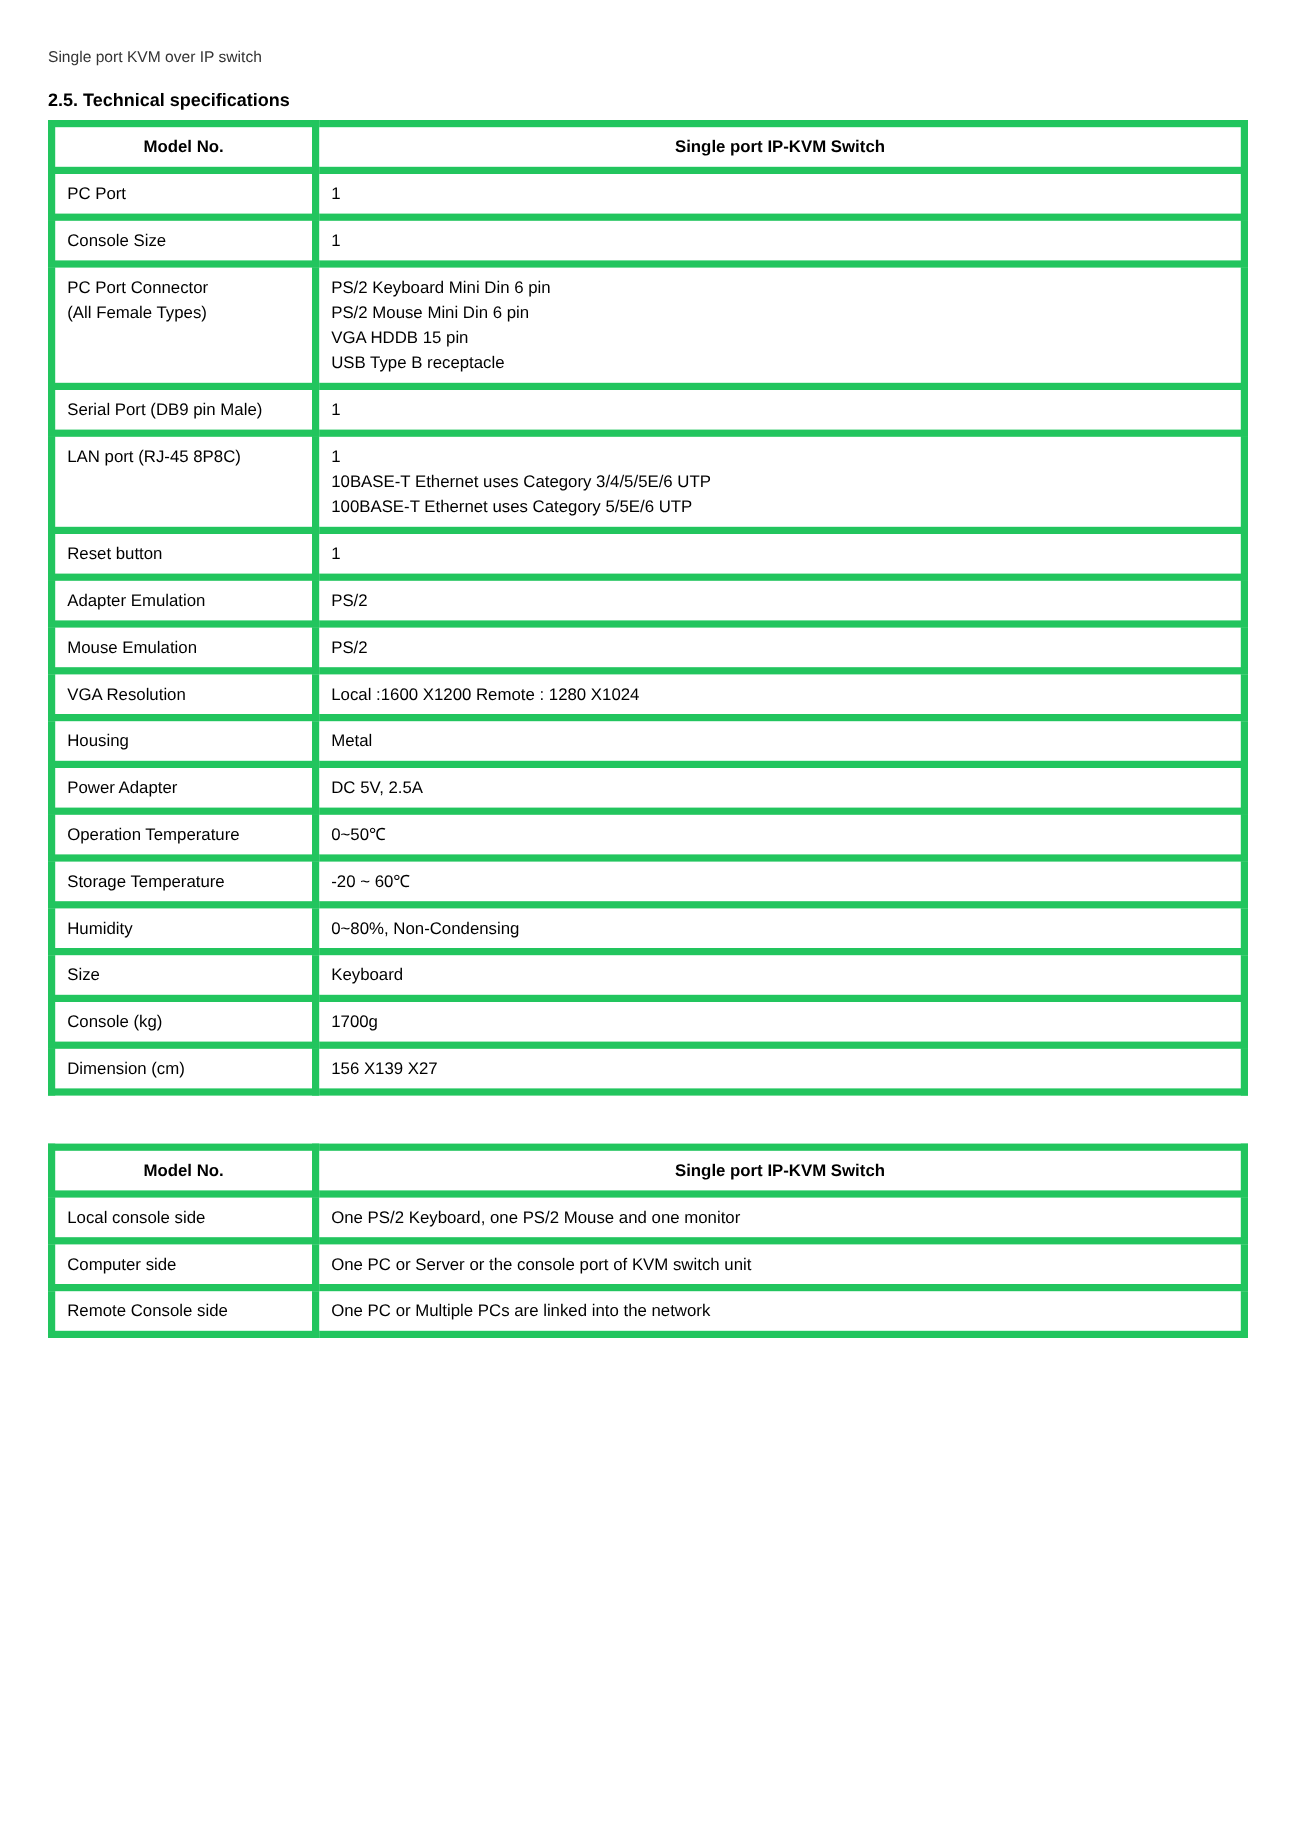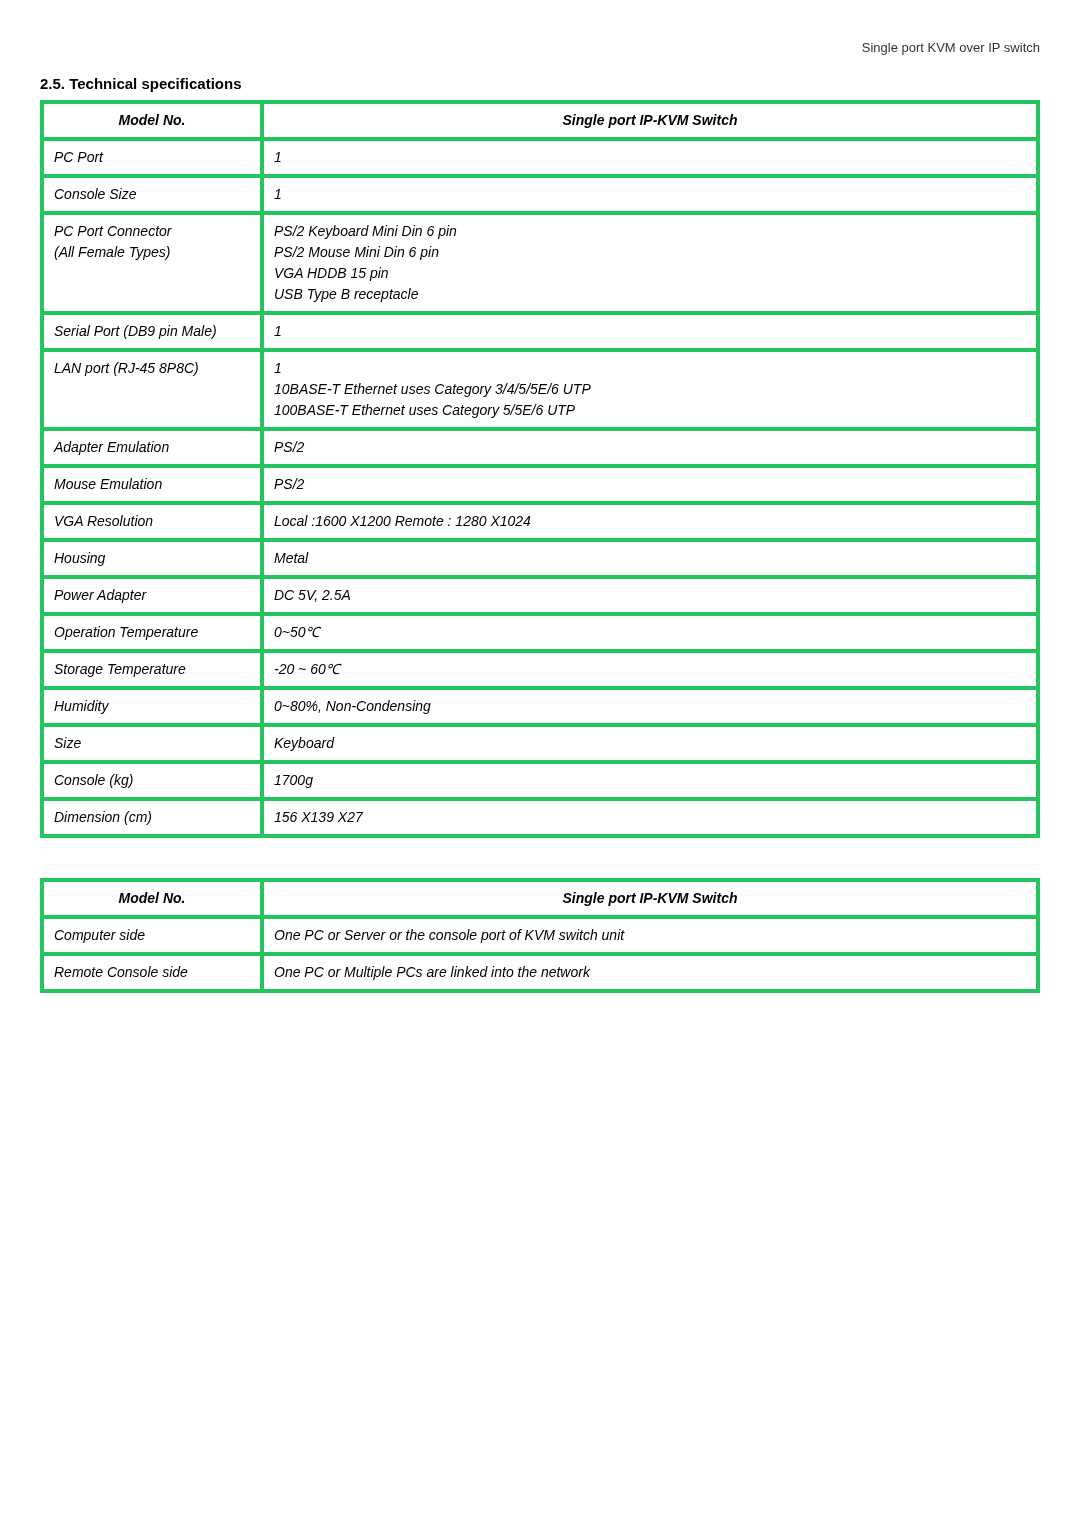--- a/index.html
+++ b/index.html
@@ -12,45 +12,44 @@
       font-family: Arial, sans-serif;
       font-size: 14px;
       background: #fff;
       color: #000;
       width: 1080px;
       min-height: 1528px;
       padding: 40px 40px;
     }
 
     .page-header {
-      text-align: right;
+      text-align: left;
       font-size: 13px;
       color: #333;
       margin-bottom: 20px;
     }
 
     .section-title {
       font-size: 15px;
       font-weight: bold;
       margin-bottom: 8px;
     }
 
     table {
       border-collapse: collapse;
       width: 100%;
       margin-bottom: 40px;
     }
 
     table th, table td {
-      border: 4px solid #22c55e;
+      border: 6px solid #22c55e;
       padding: 6px 10px;
       vertical-align: top;
       font-size: 14px;
       line-height: 1.5;
-      font-style: italic;
     }
 
     table th {
       font-weight: bold;
       background: #fff;
     }
 
     table td:first-child {
       width: 220px;
     }
@@ -94,20 +93,24 @@
           <td>PC Port Connector<br>(All Female Types)</td>
           <td>PS/2 Keyboard Mini Din 6 pin<br>PS/2 Mouse Mini Din 6 pin<br>VGA HDDB 15 pin<br>USB Type B receptacle</td>
         </tr>
         <tr>
           <td>Serial Port (DB9 pin Male)</td>
           <td>1</td>
         </tr>
         <tr>
           <td>LAN port (RJ-45 8P8C)</td>
           <td>1<br>10BASE-T Ethernet uses Category 3/4/5/5E/6 UTP<br>100BASE-T Ethernet uses Category 5/5E/6 UTP</td>
+        </tr>
+        <tr>
+          <td>Reset button</td>
+          <td>1</td>
         </tr>
         <tr>
           <td>Adapter Emulation</td>
           <td>PS/2</td>
         </tr>
         <tr>
           <td>Mouse Emulation</td>
           <td>PS/2</td>
         </tr>
         <tr>
@@ -156,20 +159,24 @@
       <tr>
         <th>
           <span>Model No.</span>
         </th>
         <th>
           <span>Single port IP-KVM Switch</span>
         </th>
       </tr>
     </thead>
     <tbody id="system-req-body">
+    <tr>
+          <td>Local console side</td>
+          <td>One PS/2 Keyboard, one PS/2 Mouse and one monitor</td>
+        </tr>
         <tr>
           <td>Computer side</td>
           <td>One PC or Server or the console port of KVM switch unit</td>
         </tr>
         <tr>
           <td>Remote Console side</td>
           <td>One PC or Multiple PCs are linked into the network</td>
         </tr>
       </tbody>
   </table>

